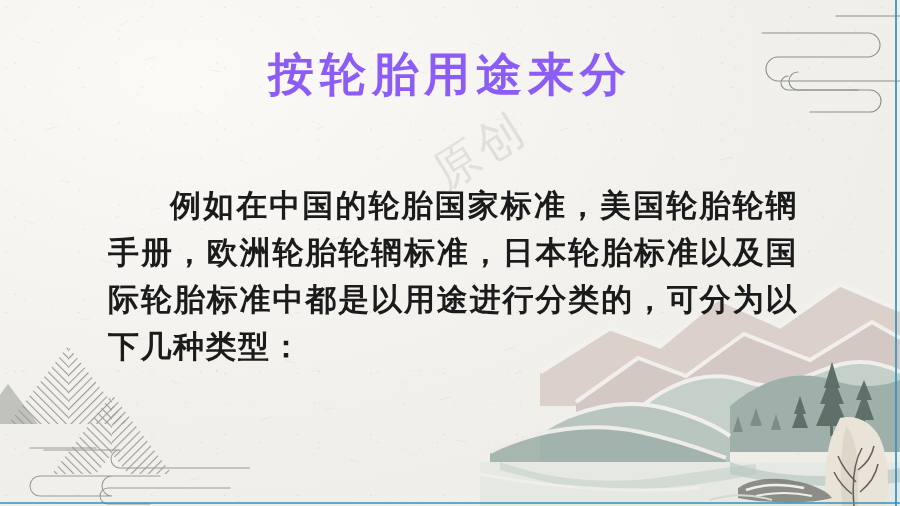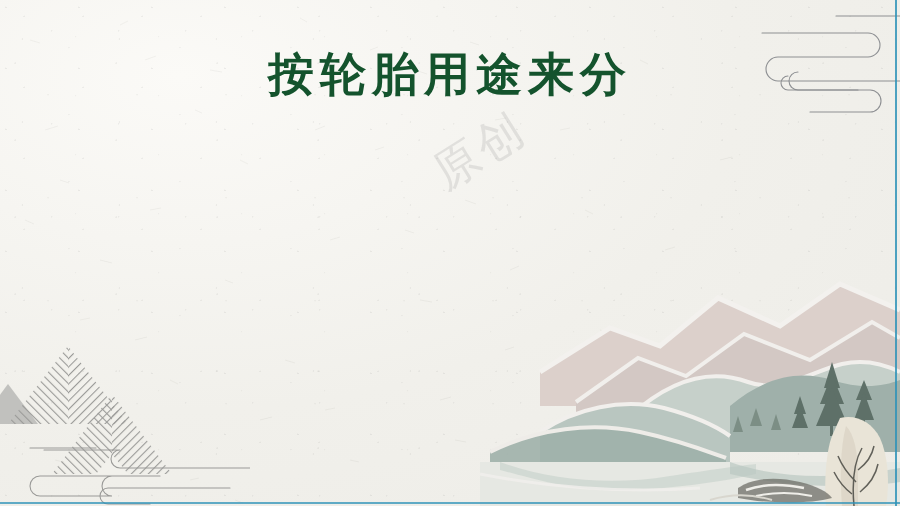--- a/index.html
+++ b/index.html
@@ -80,21 +80,21 @@
   
   #title {
     position: absolute;
     left: 0;
     right: 0;
     top: 50px;
     text-align: center;
     font-size: 46px;
     line-height: 1.1;
     letter-spacing: 6px;
-    color: #14532d;
+    color: #8b5cf6;
     font-weight: 700;
     font-family: "Liberation Serif", "DejaVu Serif", serif;
   }
   #body-text {
     position: absolute;
     left: 108px;
     top: 182px;
     width: 690px;
     font-size: 31px;
     line-height: 1.52;
@@ -278,14 +278,15 @@
       <path d="M230 224 C250 218 272 218 292 224" fill="none" stroke="#d8d6ce" stroke-width="2"></path>
     </g>
   </svg>
 
   <div class="accent-line" id="accent-right"></div>
   <div class="accent-line" id="accent-bottom"></div>
 
   <div id="watermark">原创</div>
 
   <div id="title">按轮胎用途来分</div>
+  <div id="body-text">例如在中国的轮胎国家标准，美国轮胎轮辋手册，欧洲轮胎轮辋标准，日本轮胎标准以及国际轮胎标准中都是以用途进行分类的，可分为以下几种类型：</div>
 
 </div>
 
 </body></html>

